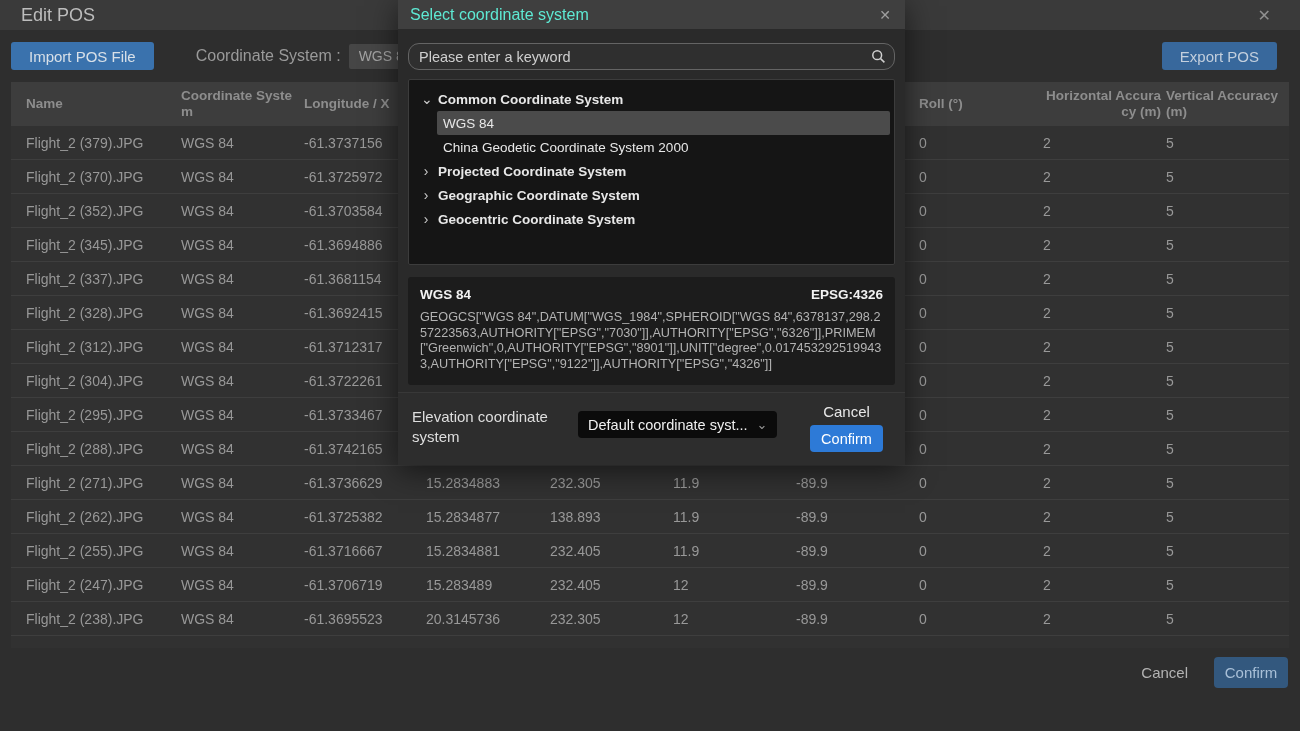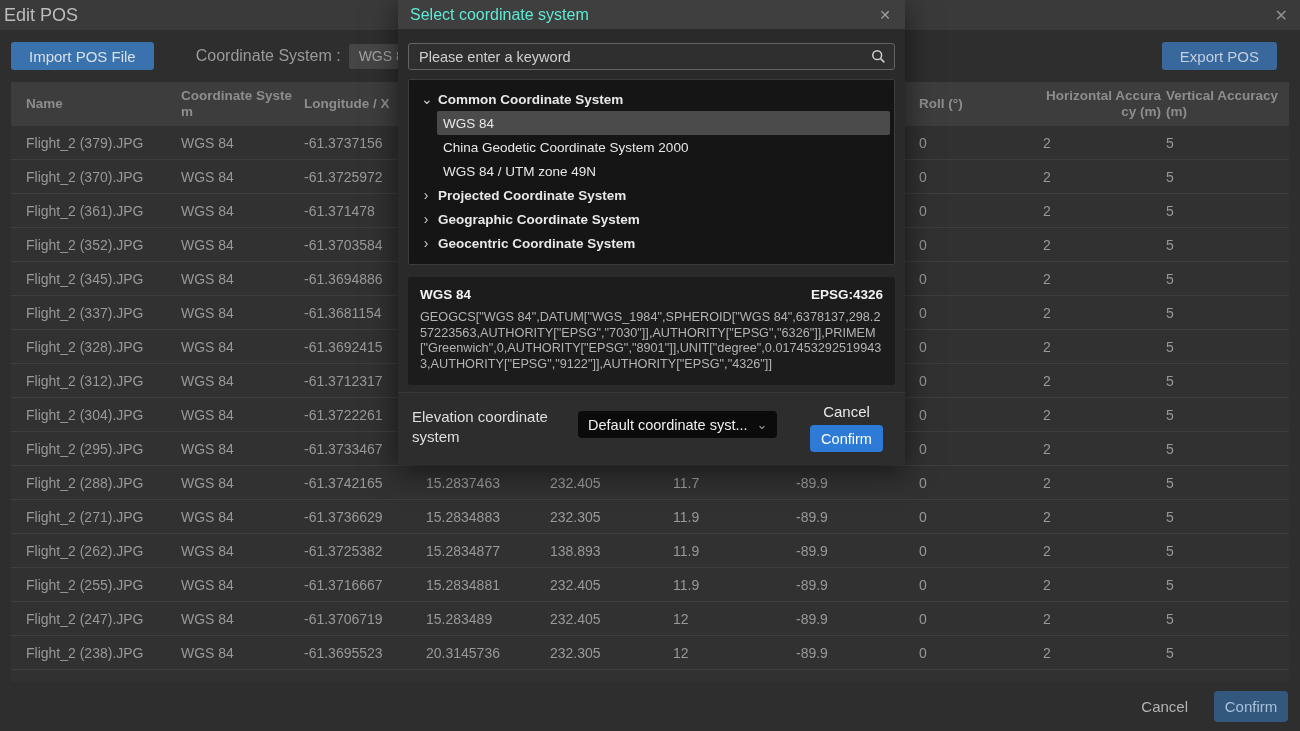--- a/index.html
+++ b/index.html
@@ -1,20 +1,20 @@
 <!DOCTYPE html>
 <html><head>
 <meta charset="utf-8">
 <style>
   html,body{margin:0;padding:0;background:#222;}
   body{width:1300px;height:731px;overflow:hidden;font-family:"Liberation Sans",sans-serif;position:relative;}
   .app{position:absolute;inset:0;background:#2e2e2e;}
 
   
-  .titlebar{height:30px;background:#3a3a3a;display:flex;align-items:center;padding:0 4px;box-sizing:border-box;text-align:center;}
+  .titlebar{height:30px;background:#3a3a3a;display:flex;align-items:center;padding:0 21px;box-sizing:border-box;text-align:center;}
   .titlebar .ttl{font-size:18px;color:#bdbdbd;}
   .titlebar .close{margin-left:auto;color:#8f8f8f;font-size:16px;cursor:pointer;padding:0 8px;}
 
   
   .toolbar{height:52px;display:flex;align-items:center;padding:0 11px;box-sizing:border-box;position:relative;}
   .btn-blue{background:#3a72ad;color:#d8e0e8;border:none;border-radius:3px;height:28px;padding:0 18px;font-size:15px;font-family:inherit;cursor:pointer;}
   .cslabel{margin-left:42px;font-size:16px;color:#9a9a9a;}
   .csinput{margin-left:8px;background:#464646;border:none;height:25px;width:120px;color:#a2a2a2;font-size:14px;padding:0 10px;font-family:inherit;border-radius:2px;}
   .export{position:absolute;right:23px;top:12px;background:#38689c;color:#c3cfdd;}
 
@@ -36,21 +36,21 @@
   .page-footer{height:49px;display:flex;align-items:center;justify-content:flex-end;gap:26px;padding-right:12px;box-sizing:border-box;}
   .pf-cancel{color:#b3b3b3;font-size:15px;cursor:pointer;}
   .pf-confirm{background:#33587e;color:#a9c0d8;border:none;border-radius:4px;height:31px;width:74px;font-size:15px;font-family:inherit;cursor:pointer;}
 
   
   .dialog{position:absolute;left:398px;top:0;width:507px;height:465px;background:#2a2a2a;box-shadow:0 6px 28px rgba(0,0,0,0.55);box-sizing:border-box;}
   .dheader{height:29px;background:#3f3f3f;display:flex;align-items:center;padding:0 12px;box-sizing:border-box;}
   .dheader .dttl{font-size:16px;color:#5eead4;}
   .dheader .close{margin-left:auto;color:#9f9f9f;font-size:14px;cursor:pointer;padding:0 2px;}
   .searchwrap{position:relative;margin:14px 10px 0;}
-  .search{width:100%;box-sizing:border-box;height:27px;background:#2f2f2f;border:1px solid #646464;border-radius:3px;color:#d6d6d6;font-size:14.5px;padding:0 32px 0 10px;font-family:inherit;}
+  .search{width:100%;box-sizing:border-box;height:27px;background:#2f2f2f;border:1px solid #646464;border-radius:11px;color:#d6d6d6;font-size:14.5px;padding:0 32px 0 10px;font-family:inherit;}
   .search::placeholder{color:#cfcfcf;opacity:1;}
   .mag{position:absolute;right:9px;top:6px;}
   .tree{margin:9px 10px 0;height:186px;background:#151515;border:1px solid #3c3c3c;border-radius:2px;box-sizing:border-box;padding-top:7px;overflow:hidden;}
   .titem{height:24px;display:flex;align-items:center;font-size:13.5px;color:#e8e8e8;cursor:pointer;}
   .titem.group{padding-left:12px;font-weight:bold;gap:7px;}
   .titem .chev{color:#cccccc;font-weight:normal;font-size:14px;width:10px;display:inline-block;text-align:center;}
   .titem.child{padding-left:34px;margin:0 4px 0 28px;border-radius:2px;}
   .titem.child{padding-left:6px;}
   .titem.child.sel{background:#4b4b4b;}
   .detail{margin:12px 10px 0;background:#1c1c1c;border-radius:3px;box-sizing:border-box;padding:10px 12px;height:108px;}
@@ -128,32 +128,20 @@
             <td>-61.3725972</td>
             <td></td>
             <td></td>
             <td></td>
             <td></td>
             <td>0</td>
             <td>2</td>
             <td>5</td>
           </tr>
           <tr>
-            <td>Flight_2 (361).JPG</td>
-            <td>WGS 84</td>
-            <td>-61.371478</td>
-            <td></td>
-            <td></td>
-            <td></td>
-            <td></td>
-            <td>0</td>
-            <td>2</td>
-            <td>5</td>
-          </tr>
-          <tr>
             <td>Flight_2 (352).JPG</td>
             <td>WGS 84</td>
             <td>-61.3703584</td>
             <td></td>
             <td></td>
             <td></td>
             <td></td>
             <td>0</td>
             <td>2</td>
             <td>5</td>
@@ -329,21 +317,20 @@
     </span>
   </div>
 
   <div class="tree" id="tree">
       <div class="titem group">
         <span class="chev">⌄</span>
         <span>Common Coordinate System</span>
       </div>
       <div class="titem child sel">WGS 84</div>
       <div class="titem child">China Geodetic Coordinate System 2000</div>
-      <div class="titem child">WGS 84 / UTM zone 49N</div>
       <div class="titem group">
         <span class="chev">›</span>
         <span>Projected Coordinate System</span>
       </div>
       <div class="titem group">
         <span class="chev">›</span>
         <span>Geographic Coordinate System</span>
       </div>
       <div class="titem group">
         <span class="chev">›</span>

